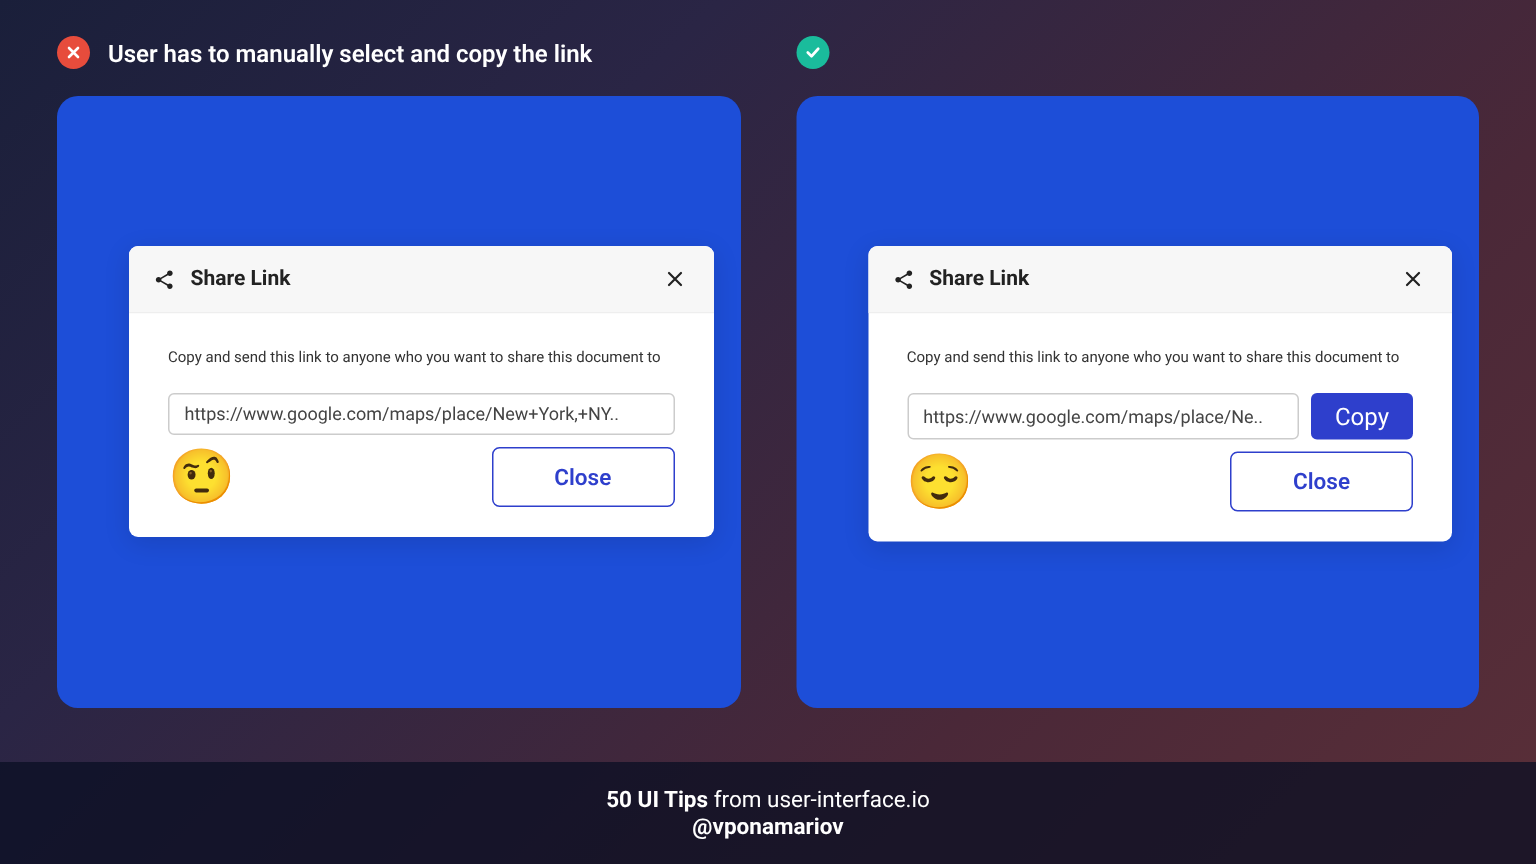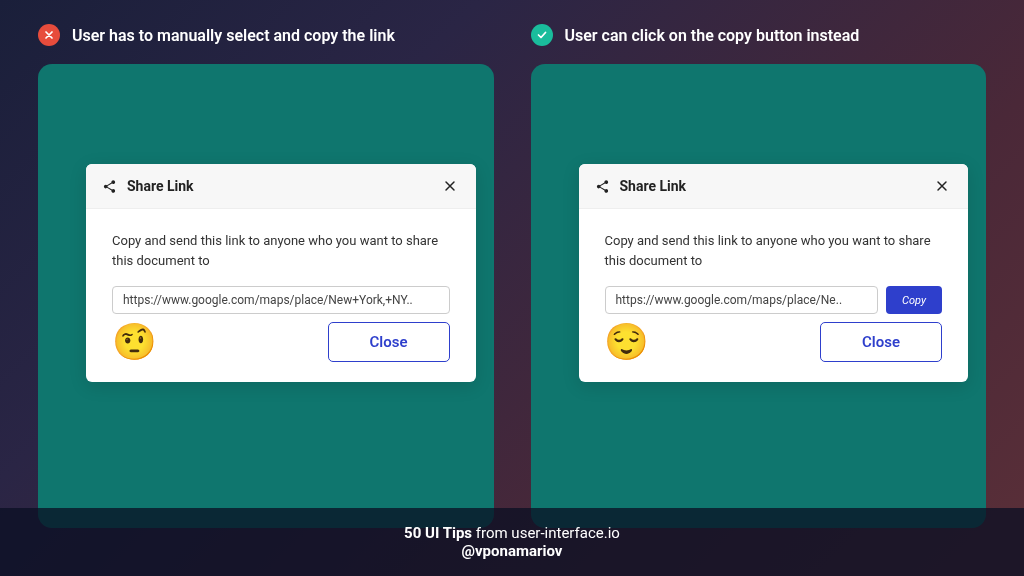--- a/index.html
+++ b/index.html
@@ -36,23 +36,23 @@
     }
     .badge-bad { background: #e74c3c; }
     .badge-good { background: #1abc9c; }
     .badge svg { width: 12px; height: 12px; }
     .header-text {
       color: #fff;
       font-size: 16px;
       font-weight: 600;
     }
     .panel {
-      background: #0f766e;
+      background: #1d4ed8;
       border-radius: 14px;
-      height: 464px;
+      height: 408px;
       position: relative;
     }
     .dialog {
       position: absolute;
       left: 48px;
       right: 18px;
       top: 100px;
       background: #fff;
       border-radius: 6px;
       box-shadow: 0 4px 18px rgba(0,0,0,0.12);
@@ -83,21 +83,21 @@
       height: 20px;
       display: flex;
       align-items: center;
       justify-content: center;
     }
     .close-btn svg { width: 16px; height: 16px; }
     .dialog-body {
       padding: 22px 26px 20px 26px;
     }
     .dialog-desc {
-      font-size: 13px;
+      font-size: 10px;
       color: #333;
       line-height: 1.5;
       margin-bottom: 16px;
     }
     .link-row {
       display: flex;
       gap: 8px;
       margin-bottom: 8px;
     }
     .link-input {
@@ -112,24 +112,23 @@
       overflow: hidden;
       text-overflow: ellipsis;
       background: #fff;
     }
     .copy-btn {
       background: #2e3fcc;
       color: #fff;
       border: none;
       border-radius: 4px;
       padding: 6px 16px;
-      font-size: 11px;
+      font-size: 16px;
       cursor: pointer;
       font-family: inherit;
-      font-style: italic;
     }
     .dialog-footer {
       display: flex;
       justify-content: space-between;
       align-items: center;
     }
     .emoji {
       font-size: 36px;
       line-height: 1;
     }
@@ -207,21 +206,20 @@
     </div>
   </div>
 
   <div class="side">
     <div class="header">
       <div class="badge badge-good">
         <svg viewBox="0 0 24 24" fill="none" stroke="#fff" stroke-width="3.5" stroke-linecap="round" stroke-linejoin="round">
             <path d="M5 12l5 5L19 7"></path>
           </svg>
       </div>
-      <div class="header-text">User can click on the copy button instead</div>
     </div>
     <div class="panel">
       <div class="dialog">
         <div class="dialog-header">
           <div class="dialog-title-wrap">
             <span class="share-icon">
               <svg viewBox="0 0 24 24" fill="#222">
                   <path d="M18 16.08c-.76 0-1.44.3-1.96.77L8.91 12.7c.05-.23.09-.46.09-.7s-.04-.47-.09-.7l7.05-4.11c.54.5 1.25.81 2.04.81 1.66 0 3-1.34 3-3s-1.34-3-3-3-3 1.34-3 3c0 .24.04.47.09.7L8.04 9.81C7.5 9.31 6.79 9 6 9c-1.66 0-3 1.34-3 3s1.34 3 3 3c.79 0 1.5-.31 2.04-.81l7.12 4.16c-.05.21-.08.43-.08.65 0 1.61 1.31 2.92 2.92 2.92s2.92-1.31 2.92-2.92-1.31-2.92-2.92-2.92z"></path>
                 </svg>
             </span>

